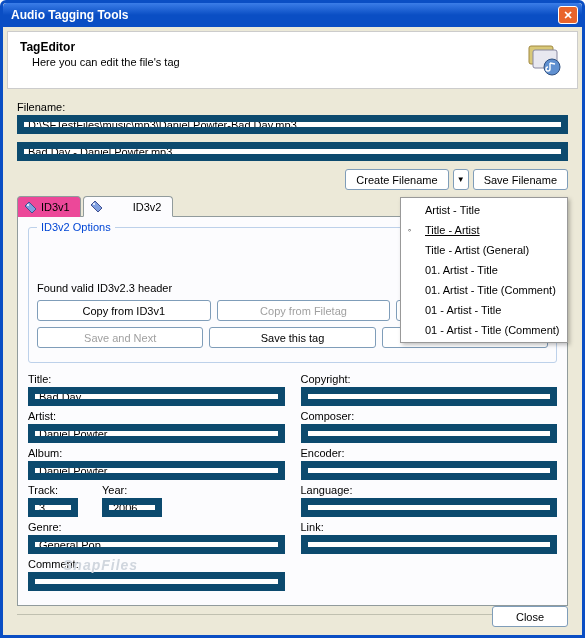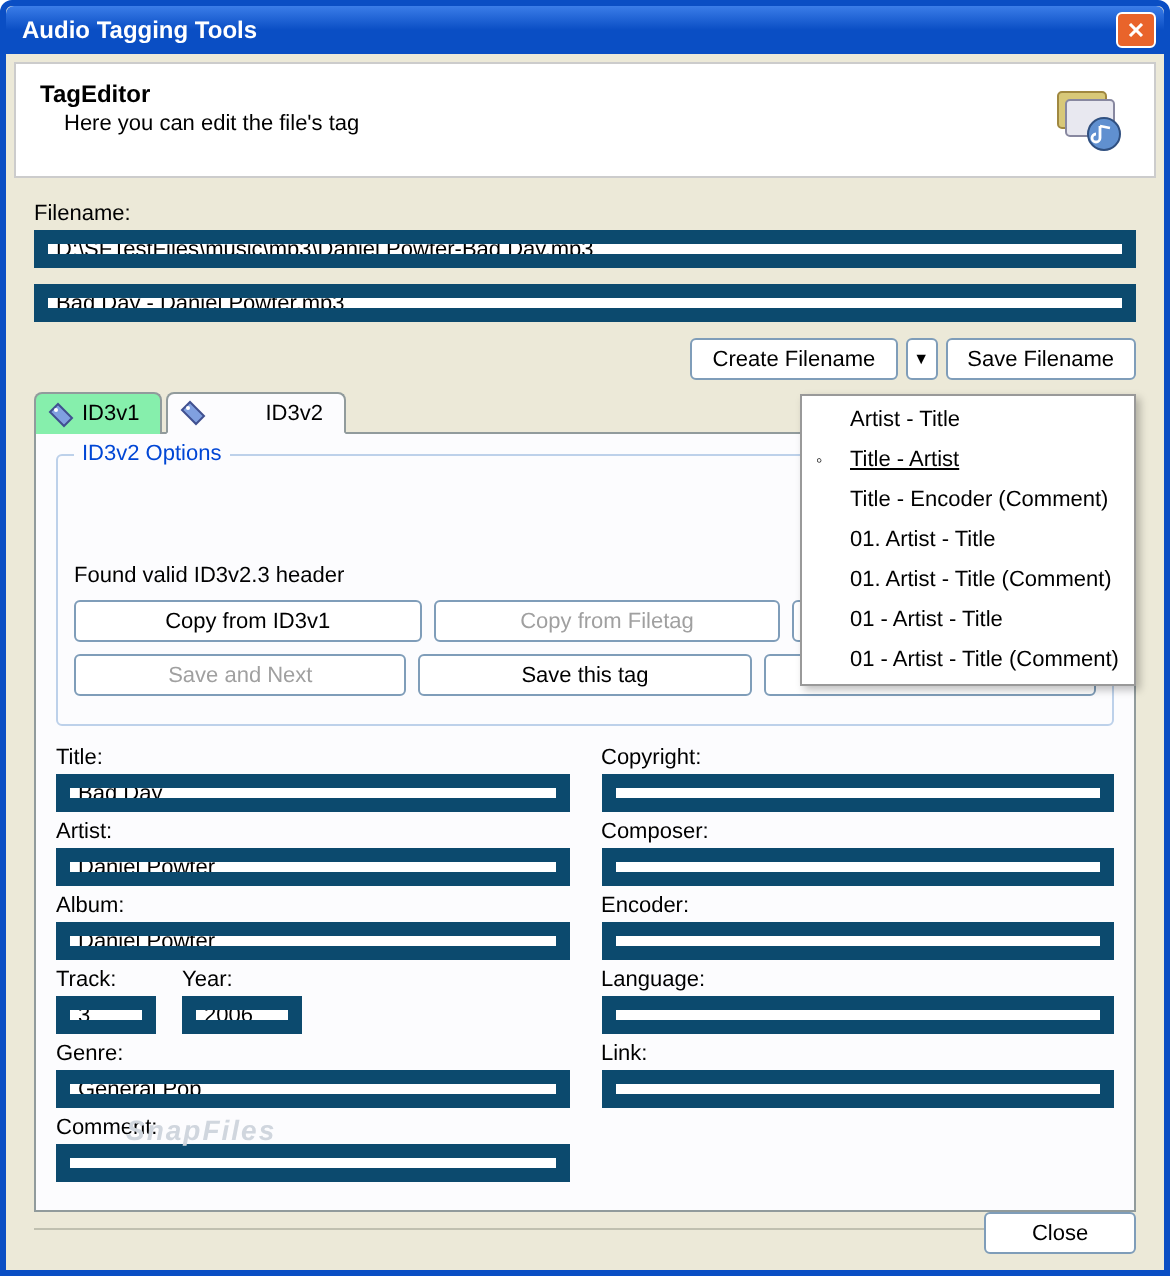--- a/index.html
+++ b/index.html
@@ -15,36 +15,36 @@
 .header-icon { width: 40px; height: 40px; }
 .content { padding: 8px 14px; }
 .label { display: block; margin-bottom: 2px; }
 .text-input { width: 100%; border: 7px solid #0c4a6e; background: #fff; padding: 2px 4px; height: 19px; }
 .field { margin-bottom: 8px; }
 .btn { border: 1px solid #7f9db9; background: #fff; border-radius: 3px; padding: 2px 10px; height: 21px; cursor: pointer; }
 .btn.dis { color: #a0a0a0; }
 .btn-row { display: flex; justify-content: flex-end; gap: 4px; margin-bottom: 6px; }
 .dd-arrow { border: 1px solid #7f9db9; background: #fff; width: 16px; height: 21px; border-radius: 3px; display: inline-flex; align-items: center; justify-content: center; cursor: pointer; font-size: 8px; }
 .tabs { display: flex; gap: 2px; margin-bottom: -1px; position: relative; z-index: 2; }
-.tab { border: 1px solid #919b9c; border-bottom: none; border-radius: 4px 4px 0 0; padding: 3px 10px 3px 6px; background: #86efac; display: flex; align-items: center; gap: 4px; cursor: pointer; }
+.tab { border: 1px solid #919b9c; border-bottom: none; border-radius: 4px 4px 0 0; padding: 3px 10px 3px 6px; background: #ec4899; display: flex; align-items: center; gap: 4px; cursor: pointer; }
 .tab.active { background: #fcfcfe; border-bottom: 1px solid #fcfcfe; gap: 30px; }
 .tab-icon { width: 13px; height: 13px; display: inline-flex; align-items: center; justify-content: center; }
 .panel { border: 1px solid #919b9c; background: #fcfcfe; padding: 10px; }
 .groupbox { border: 1px solid #bdd1ea; border-radius: 3px; padding: 10px 8px 8px; position: relative; margin-bottom: 10px; }
 .groupbox-title { position: absolute; top: -7px; left: 8px; background: #fcfcfe; padding: 0 4px; color: #0046d5; }
 .group-status { margin-bottom: 6px; margin-top: 44px; }
 .group-btns { display: flex; gap: 6px; margin-bottom: 6px; }
 .group-btns .btn { flex: 1; text-align: center; min-width: 0; }
 .autofill-wrap { flex: 1; display: flex; }
 .autofill-wrap .btn { flex: 1; border-radius: 3px 0 0 3px; }
 .autofill-wrap .dd-arrow { border-radius: 0 3px 3px 0; border-left: none; }
 .form-cols { display: flex; gap: 16px; }
 .col { flex: 1; }
 .col .field { margin-bottom: 4px; }
-.track-year { display: flex; gap: 13px; }
+.track-year { display: flex; gap: 24px; }
 .track-year .sub { }
 .track-year .sub:first-child { width: 50px; }
 .track-year .sub:last-child { width: 60px; }
 .comment-field { margin-top: 4px; }
 .footer { position: absolute; bottom: 8px; right: 14px; }
 .footer .btn { width: 76px; }
 .dropdown-menu { position: absolute; top: 194px; right: 14px; width: 168px; background: #fff; border: 1px solid #999; box-shadow: 2px 2px 4px rgba(0,0,0,0.25); z-index: 10; padding: 2px 0; }
 .menu-item { padding: 4px 10px 4px 24px; cursor: pointer; position: relative; white-space: nowrap; }
 .menu-item .radio { position: absolute; left: 7px; top: 5px; font-size: 9px; }
 .watermark { position: absolute; color: #d0d6de; font-size: 14px; font-weight: bold; font-style: italic; letter-spacing: 1px; pointer-events: none; }
@@ -155,21 +155,21 @@
     <hr class="sep">
   </div>
 
   <div class="footer">
     <button class="btn">Close</button>
   </div>
 
   <div class="dropdown-menu">
     <div class="menu-item"><span>Artist - Title</span></div>
     <div class="menu-item"><span class="radio">◦</span><span style="text-decoration:underline;">Title - Artist</span></div>
-    <div class="menu-item"><span>Title - Encoder (Comment)</span></div>
+    <div class="menu-item"><span>Title - Artist (General)</span></div>
     <div class="menu-item"><span>01. Artist - Title</span></div>
     <div class="menu-item"><span>01. Artist - Title (Comment)</span></div>
     <div class="menu-item"><span>01 - Artist - Title</span></div>
     <div class="menu-item"><span>01 - Artist - Title (Comment)</span></div>
   </div>
 
   <div class="watermark wm1">SnapFiles</div>
   <div class="watermark wm2">SnapFiles</div>
 </div>
 

